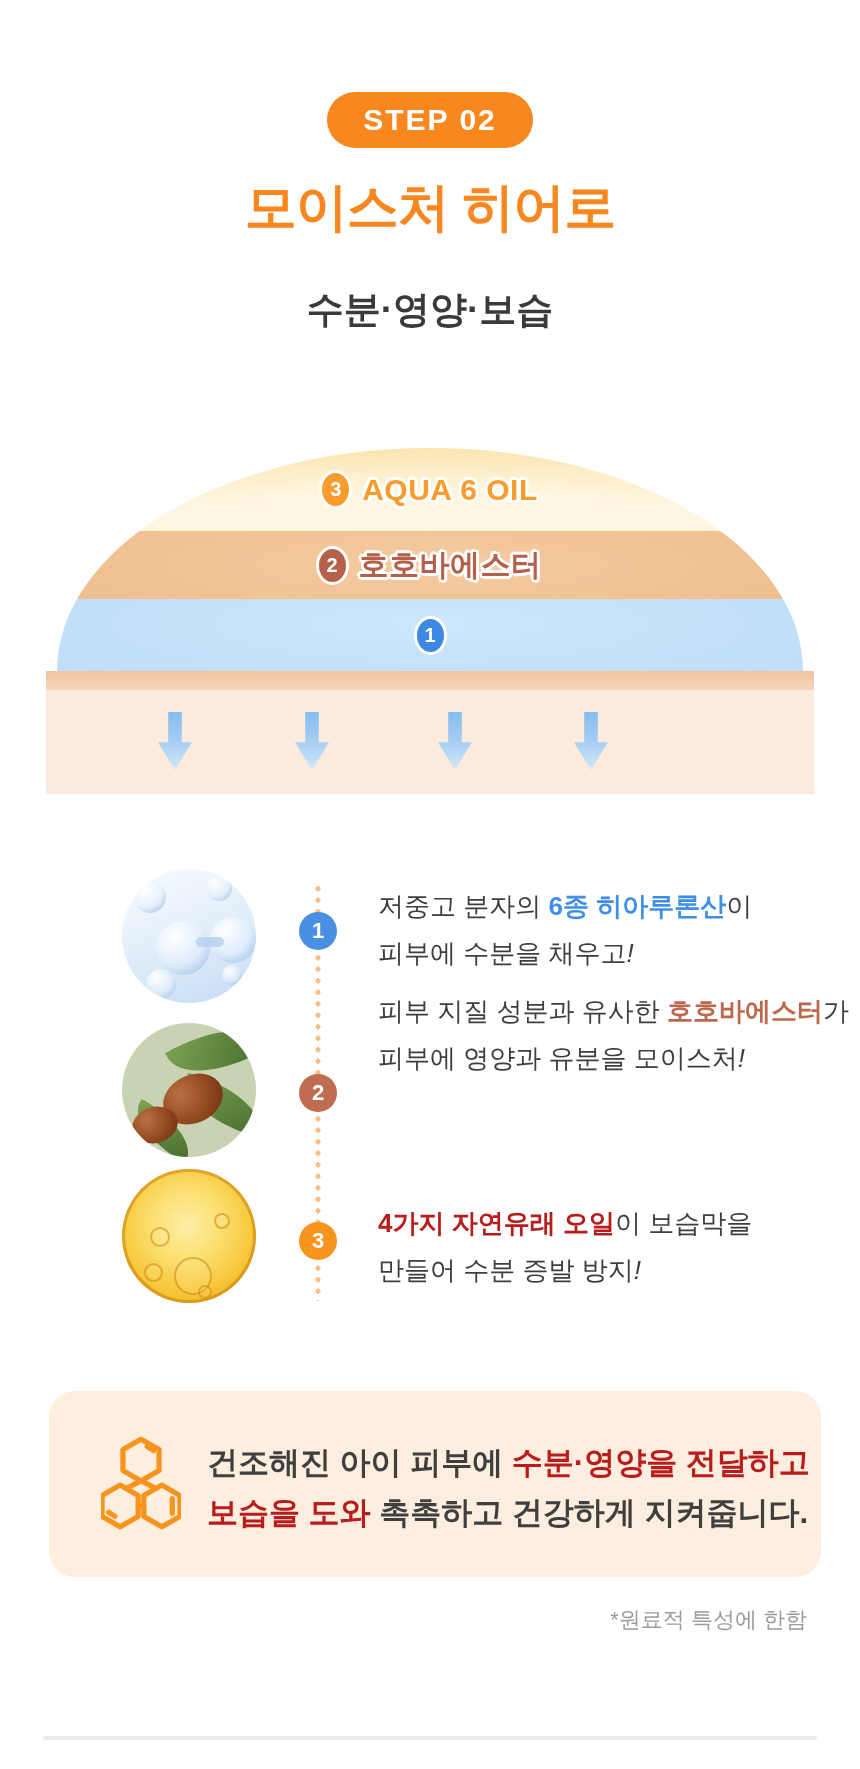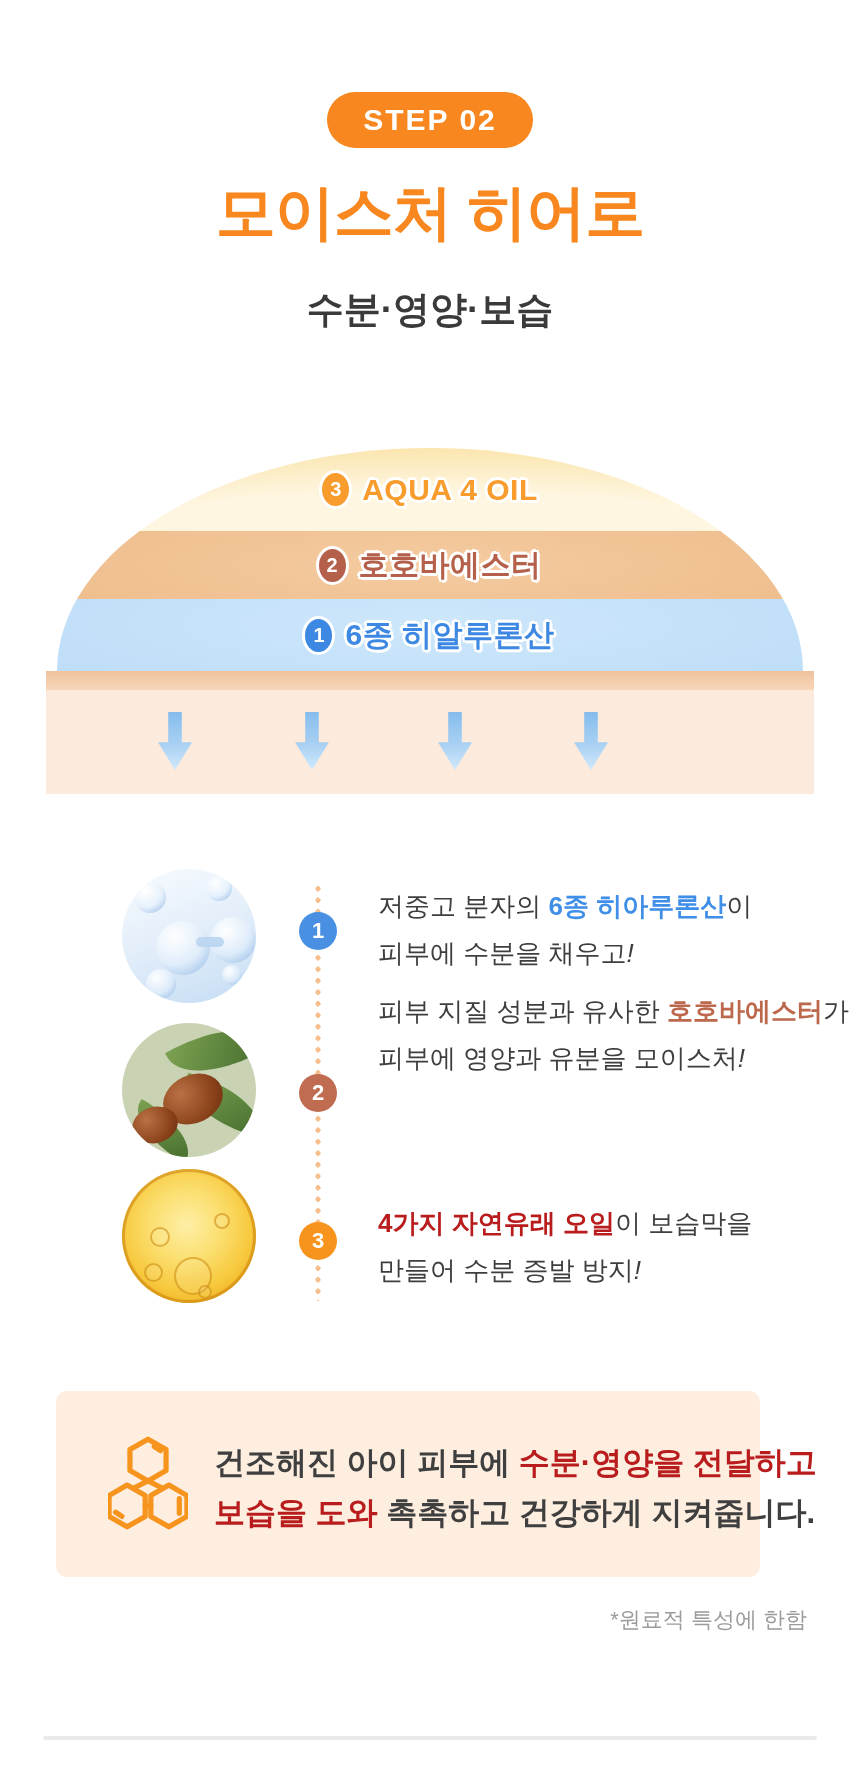--- a/index.html
+++ b/index.html
@@ -6,21 +6,21 @@
   body{font-family:"Liberation Sans","DejaVu Sans",sans-serif;}
   .page{position:relative;width:860px;height:1769px;margin:1px auto;background:#ffffff;overflow:hidden;}
 
   
   .pill{position:absolute;left:327px;top:91px;width:206px;height:56px;border-radius:28px;
         background:#F7871E;display:flex;align-items:center;justify-content:center;
         color:#fff;font-size:30px;font-weight:700;letter-spacing:2px;}
 
   
   .title{position:absolute;left:0;right:0;top:172px;text-align:center;
-         font-size:60px;font-weight:800;color:#F7871E;letter-spacing:-1px;}
+         font-size:52px;font-weight:800;color:#F7871E;letter-spacing:-1px;}
   .subtitle{position:absolute;left:0;right:0;top:284px;text-align:center;
             font-size:37px;font-weight:600;color:#3A3A3A;}
 
   
   .dome{position:absolute;left:57px;top:447px;width:746px;height:223px;overflow:hidden;
         border-radius:373px 373px 0 0 / 223px 223px 0 0;}
   .dome .layer{width:100%;display:flex;align-items:center;justify-content:center;gap:13px;}
   .layer3{height:83px;background:radial-gradient(130% 190% at 50% 125%, #FEF6E1 38%, #FBE3A8 70%, #F6CC7A 97%);}
   .layer2{height:68px;background:radial-gradient(95% 170% at 50% 50%, #F4CBA0 0%, #EBB581 100%);}
   .layer1{height:72px;background:radial-gradient(95% 170% at 50% 35%, #CDE7FB 0%, #B7D8F6 100%);}
@@ -65,21 +65,21 @@
   .stepbadge{position:absolute;left:299px;width:38px;height:38px;border-radius:50%;
              display:flex;align-items:center;justify-content:center;color:#fff;font-size:22px;font-weight:700;}
   .bg-blue{background:#4A90E2;} .bg-brown{background:#BF6C50;} .bg-orange{background:#F7941D;}
   .steptext{position:absolute;left:378px;width:460px;font-size:26px;line-height:47px;
             color:#3E3E3E;font-weight:500;white-space:nowrap;}
   .hl{font-weight:700;}
   .c-blue{color:#3F8EE8;} .c-brown{color:#BC684D;} .c-orange{color:#b91c1c;}
   .bang{font-style:italic;font-weight:500;}
 
   
-  .sumbox{position:absolute;left:56px;top:1390px;width:704px;height:186px;border-radius:11px;background:#FDEEE0;}
+  .sumbox{position:absolute;left:49px;top:1390px;width:772px;height:186px;border-radius:26px;background:#FDEEE0;}
   .molecule{position:absolute;left:52px;top:44px;}
   .sumtext{position:absolute;left:158px;top:47px;font-size:31px;line-height:50px;
            font-weight:600;color:#3F3F3F;white-space:nowrap;}
   .sumtext .hl{font-weight:800;}
 
   .footnote{position:absolute;left:0;right:53px;top:1604px;text-align:right;
             font-size:22px;color:#9B9B9B;font-weight:400;}
   .divider{position:absolute;left:43px;top:1735px;width:774px;height:4px;background:#EAEAEA;border-radius:2px;}
 </style>
 </head>
@@ -90,29 +90,28 @@
   <div class="pill">
     <span>STEP 02</span>
   </div>
 
   <div class="title">모이스처 히어로</div>
   <div class="subtitle">수분·영양·보습</div>
 
   <div class="dome">
     <div class="layer layer3">
       <span class="dome-badge bg-orange-dome">3</span>
-      <span class="dome-label c-orange-dome">AQUA 4 OIL</span>
+      <span class="dome-label c-orange-dome">AQUA 6 OIL</span>
     </div>
     <div class="layer layer2">
       <span class="dome-badge bg-brown-dome">2</span>
       <span class="dome-label c-brown-dome">호호바에스터</span>
     </div>
     <div class="layer layer1">
       <span class="dome-badge bg-blue-dome">1</span>
-      <span class="dome-label c-blue-dome">6종 히알루론산</span>
     </div>
   </div>
 
   <div class="skin-strip"></div>
   <div class="skin-area">
     <div class="arrow" style="left:112px;"></div>
     <div class="arrow" style="left:249px;"></div>
     <div class="arrow" style="left:392px;"></div>
     <div class="arrow" style="left:528px;"></div>
   </div>

